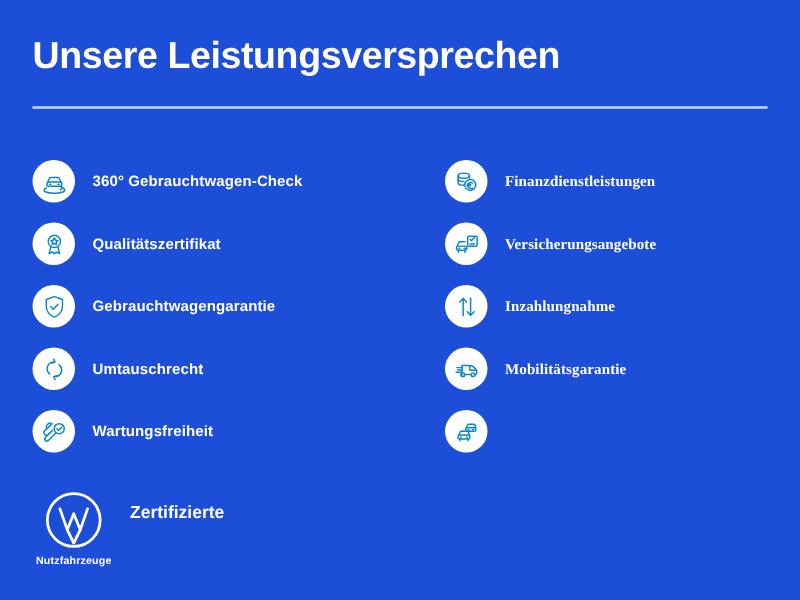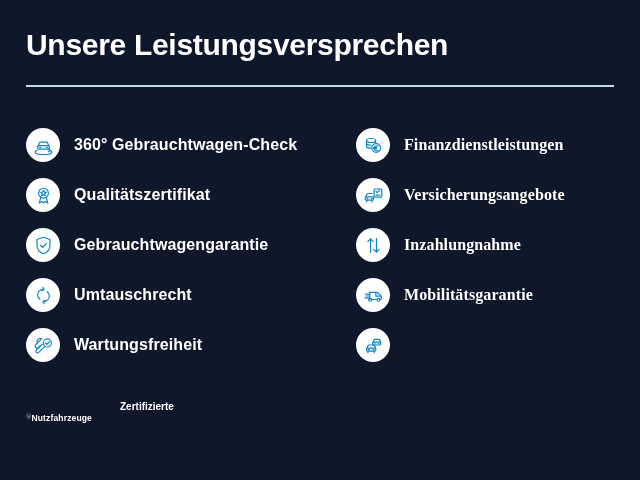--- a/index.html
+++ b/index.html
@@ -14,21 +14,21 @@
   body {
     font-family: "Liberation Sans", "DejaVu Sans", sans-serif;
     background: #04AEEF;
     color: #FFFFFF;
     position: relative;
   }
 
   .page {
     width: 640px;
     height: 480px;
-    background: #0f172a;
+    background: #1d4ed8;
     position: relative;
   }
 
   
   .header {
     position: absolute;
     left: 26px;
     top: 28px;
     width: 588px;
   }
@@ -87,62 +87,62 @@
   }
 
   .icon-badge svg {
     width: 21px;
     height: 21px;
     display: block;
   }
 
   .feature-label {
     margin-left: 14px;
-    font-size: 16px;
+    font-size: 12px;
     font-weight: 700;
     letter-spacing: 0.1px;
     color: #FFFFFF;
     white-space: nowrap;
   }
 
   
   .brand {
     position: absolute;
     left: 26px;
     top: 392px;
     display: flex;
     align-items: flex-start;
   }
 
   .brand-mark {
     width: 66px;
     display: flex;
-    flex-direction: row;
+    flex-direction: column;
     align-items: center;
   }
 
   .vw-roundel {
     width: 48px;
     height: 48px;
     display: block;
   }
 
   .brand-sub {
     margin-top: 3px;
     font-size: 8.5px;
     font-weight: 700;
     letter-spacing: 0.15px;
     color: #FFFFFF;
     white-space: nowrap;
   }
 
   .brand-claim {
-    margin-left: 28px;
+    margin-left: 12px;
     margin-top: 8px;
-    font-size: 10px;
+    font-size: 14px;
     font-weight: 700;
     line-height: 1.33;
     color: #FFFFFF;
     white-space: nowrap;
   }
 </style>
 </head>
 <body>
 
 <div class="page">

